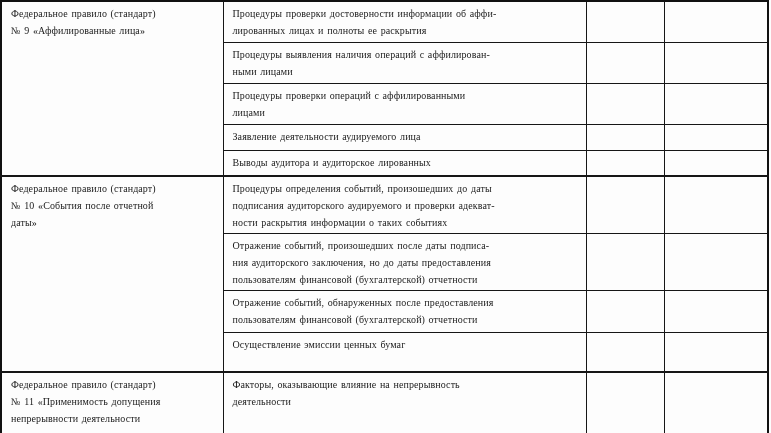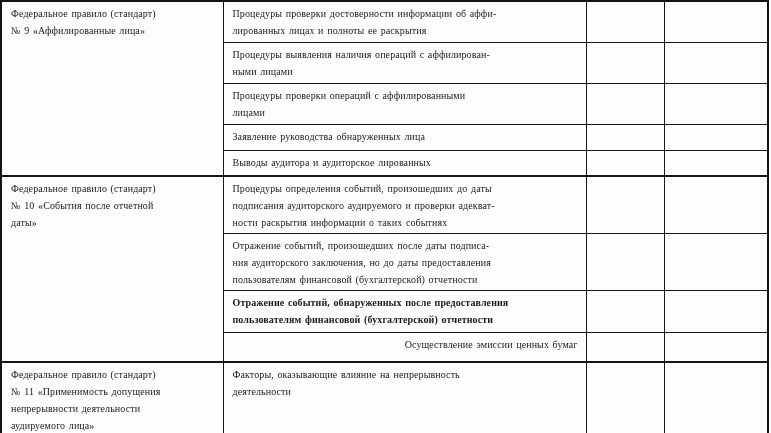--- a/index.html
+++ b/index.html
@@ -44,22 +44,22 @@
   col.c-blank1 { width: 78px; }
   col.c-blank2 { width: 104px; }
 
   td.std-cell { }
   td.blank-cell { padding: 0; }
 
   
   tr.h41 { height: 41px; }
   tr.h26 { height: 26px; }
   tr.h57 { height: 57px; }
-  tr.h42 { height: 42px; font-weight: bold; }
-  tr.h29 { height: 29px; text-align: right; }
+  tr.h42 { height: 42px; }
+  tr.h29 { height: 39px; }
   tr.h66 { height: 66px; }
 </style>
 </head>
 <body>
 
 <table class="doc-table">
   <colgroup>
     <col class="c-standard">
     <col class="c-procedure">
     <col class="c-blank1">
@@ -81,21 +81,21 @@
       <td class="blank-cell"></td>
       <td class="blank-cell"></td>
     </tr>
     <tr class="h41">
       <td>Процедуры проверки операций с аффилированными
 лицами</td>
       <td class="blank-cell"></td>
       <td class="blank-cell"></td>
     </tr>
     <tr class="h26">
-      <td>Заявление руководства обнаруженных лица</td>
+      <td>Заявление деятельности аудируемого лица</td>
       <td class="blank-cell"></td>
       <td class="blank-cell"></td>
     </tr>
     <tr class="h26">
       <td>Выводы аудитора и аудиторское лированных</td>
       <td class="blank-cell"></td>
       <td class="blank-cell"></td>
     </tr>
 
     <tr class="h57 section-start">

